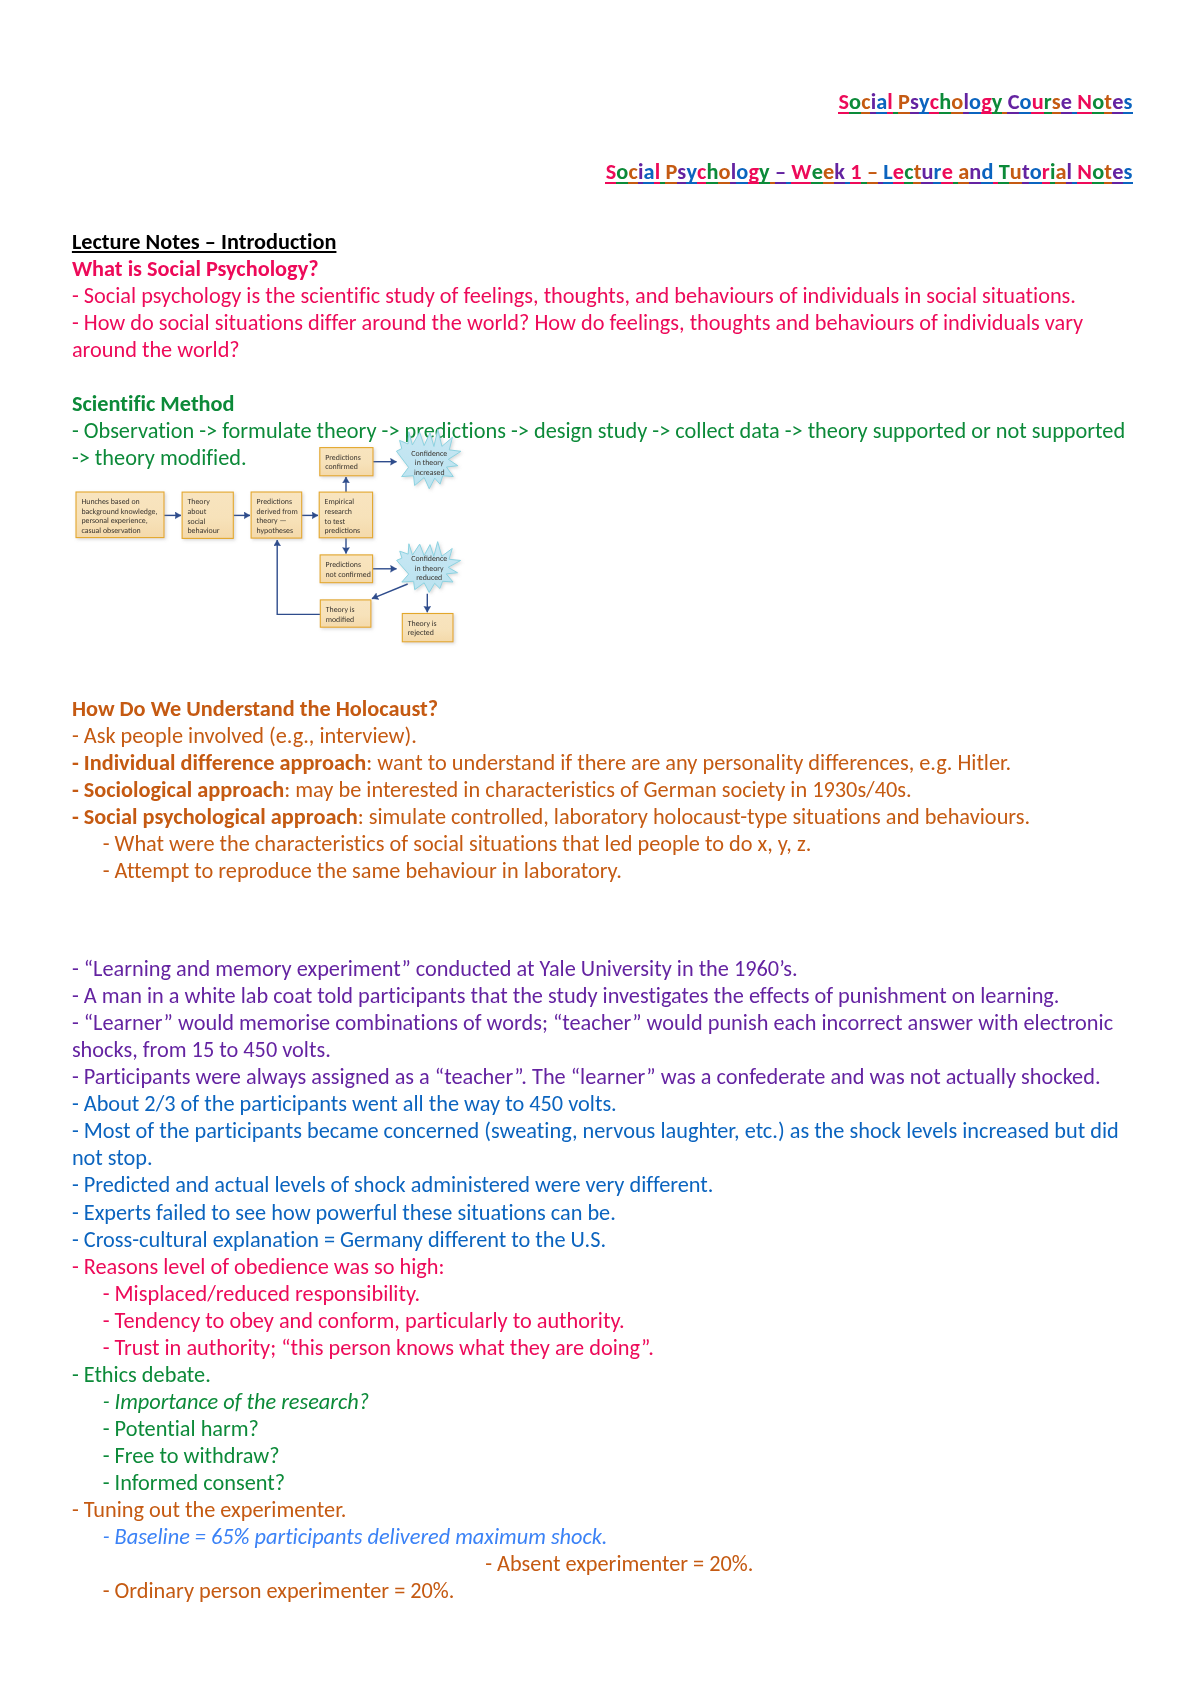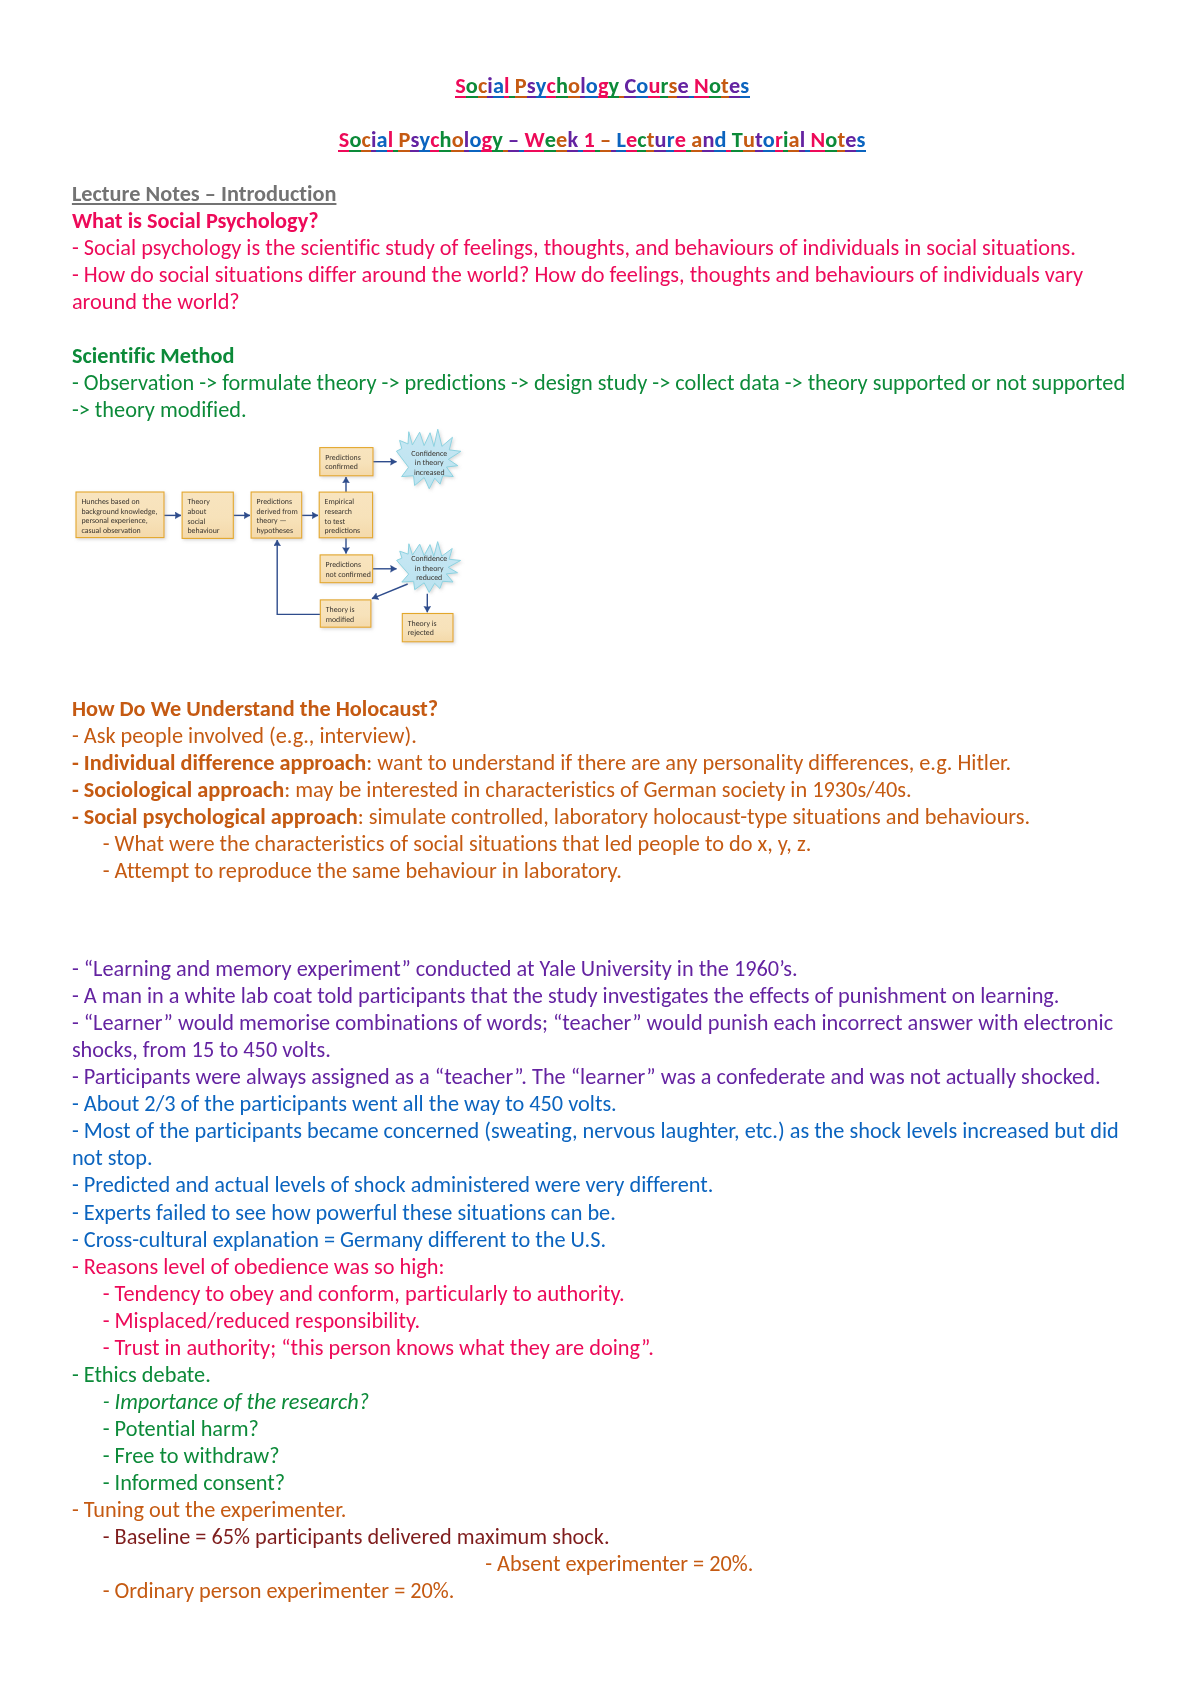--- a/index.html
+++ b/index.html
@@ -8,41 +8,41 @@
        font-family:Carlito,"Liberation Sans",sans-serif;
        -webkit-font-smoothing:antialiased;}
   .page{position:relative;width:1200px;height:1697px;background:#fff;}
   .block{position:absolute;left:71.9px;width:1064px;}
   .ln{font-size:22.3px;line-height:27.03px;font-variant-ligatures:none;font-feature-settings:"liga" 0,"clig" 0;}
   .blank{height:27.03px;line-height:27.03px;}
   .b{font-weight:bold;}
   .u{text-decoration:underline;text-underline-offset:2.2px;text-decoration-thickness:1.7px;}
   .ru{position:relative;}
   .ru::after{content:"";position:absolute;left:-0.3px;right:-0.3px;bottom:0.8px;height:1.9px;background:currentColor;}
-  .ctr{text-align:center;margin-right:3.4px;letter-spacing:0.115px;}
+  .ctr{text-align:right;margin-right:3.4px;letter-spacing:0.115px;margin-top:16px;}
   .i1{padding-left:30.8px;}
   .fig{position:absolute;left:74px;top:426px;width:400px;height:222px;}
   .fig svg{display:block;shape-rendering:geometricPrecision;}
   .fig text{-webkit-font-smoothing:antialiased;text-rendering:geometricPrecision;}
 </style>
 </head>
 <body>
 
 <div class="page">
 
   <div class="block" id="block-intro" style="top: 72px;">
     <div class="ln ctr b">
       <span class="title-letters"><span class="ru" style="color: rgb(237, 10, 89);">S</span><span class="ru" style="color: rgb(12, 138, 57);">o</span><span class="ru" style="color: rgb(197, 90, 18);">c</span><span class="ru" style="color: rgb(100, 35, 161);">i</span><span class="ru" style="color: rgb(11, 100, 191);">a</span><span class="ru" style="color: rgb(237, 10, 89);">l</span><span class="ru" style="color: rgb(12, 138, 57);">&nbsp;</span><span class="ru" style="color: rgb(197, 90, 18);">P</span><span class="ru" style="color: rgb(100, 35, 161);">s</span><span class="ru" style="color: rgb(11, 100, 191);">y</span><span class="ru" style="color: rgb(237, 10, 89);">c</span><span class="ru" style="color: rgb(12, 138, 57);">h</span><span class="ru" style="color: rgb(197, 90, 18);">o</span><span class="ru" style="color: rgb(100, 35, 161);">l</span><span class="ru" style="color: rgb(11, 100, 191);">o</span><span class="ru" style="color: rgb(237, 10, 89);">g</span><span class="ru" style="color: rgb(12, 138, 57);">y</span><span class="ru" style="color: rgb(197, 90, 18);">&nbsp;</span><span class="ru" style="color: rgb(100, 35, 161);">C</span><span class="ru" style="color: rgb(11, 100, 191);">o</span><span class="ru" style="color: rgb(237, 10, 89);">u</span><span class="ru" style="color: rgb(12, 138, 57);">r</span><span class="ru" style="color: rgb(197, 90, 18);">s</span><span class="ru" style="color: rgb(100, 35, 161);">e</span><span class="ru" style="color: rgb(11, 100, 191);">&nbsp;</span><span class="ru" style="color: rgb(237, 10, 89);">N</span><span class="ru" style="color: rgb(12, 138, 57);">o</span><span class="ru" style="color: rgb(197, 90, 18);">t</span><span class="ru" style="color: rgb(100, 35, 161);">e</span><span class="ru" style="color: rgb(11, 100, 191);">s</span></span>
     </div>
     <div class="ln blank">&nbsp;</div>
     <div class="ln ctr b">
       <span class="title-letters"><span class="ru" style="color: rgb(237, 10, 89);">S</span><span class="ru" style="color: rgb(12, 138, 57);">o</span><span class="ru" style="color: rgb(197, 90, 18);">c</span><span class="ru" style="color: rgb(100, 35, 161);">i</span><span class="ru" style="color: rgb(11, 100, 191);">a</span><span class="ru" style="color: rgb(237, 10, 89);">l</span><span class="ru" style="color: rgb(12, 138, 57);">&nbsp;</span><span class="ru" style="color: rgb(197, 90, 18);">P</span><span class="ru" style="color: rgb(100, 35, 161);">s</span><span class="ru" style="color: rgb(11, 100, 191);">y</span><span class="ru" style="color: rgb(237, 10, 89);">c</span><span class="ru" style="color: rgb(12, 138, 57);">h</span><span class="ru" style="color: rgb(197, 90, 18);">o</span><span class="ru" style="color: rgb(100, 35, 161);">l</span><span class="ru" style="color: rgb(11, 100, 191);">o</span><span class="ru" style="color: rgb(237, 10, 89);">g</span><span class="ru" style="color: rgb(12, 138, 57);">y</span><span class="ru" style="color: rgb(197, 90, 18);">&nbsp;</span><span class="ru" style="color: rgb(100, 35, 161);">–</span><span class="ru" style="color: rgb(11, 100, 191);">&nbsp;</span><span class="ru" style="color: rgb(237, 10, 89);">W</span><span class="ru" style="color: rgb(12, 138, 57);">e</span><span class="ru" style="color: rgb(197, 90, 18);">e</span><span class="ru" style="color: rgb(100, 35, 161);">k</span><span class="ru" style="color: rgb(11, 100, 191);">&nbsp;</span><span class="ru" style="color: rgb(237, 10, 89);">1</span><span class="ru" style="color: rgb(12, 138, 57);">&nbsp;</span><span class="ru" style="color: rgb(197, 90, 18);">–</span><span class="ru" style="color: rgb(100, 35, 161);">&nbsp;</span><span class="ru" style="color: rgb(11, 100, 191);">L</span><span class="ru" style="color: rgb(237, 10, 89);">e</span><span class="ru" style="color: rgb(12, 138, 57);">c</span><span class="ru" style="color: rgb(197, 90, 18);">t</span><span class="ru" style="color: rgb(100, 35, 161);">u</span><span class="ru" style="color: rgb(11, 100, 191);">r</span><span class="ru" style="color: rgb(237, 10, 89);">e</span><span class="ru" style="color: rgb(12, 138, 57);">&nbsp;</span><span class="ru" style="color: rgb(197, 90, 18);">a</span><span class="ru" style="color: rgb(100, 35, 161);">n</span><span class="ru" style="color: rgb(11, 100, 191);">d</span><span class="ru" style="color: rgb(237, 10, 89);">&nbsp;</span><span class="ru" style="color: rgb(12, 138, 57);">T</span><span class="ru" style="color: rgb(197, 90, 18);">u</span><span class="ru" style="color: rgb(100, 35, 161);">t</span><span class="ru" style="color: rgb(11, 100, 191);">o</span><span class="ru" style="color: rgb(237, 10, 89);">r</span><span class="ru" style="color: rgb(12, 138, 57);">i</span><span class="ru" style="color: rgb(197, 90, 18);">a</span><span class="ru" style="color: rgb(100, 35, 161);">l</span><span class="ru" style="color: rgb(11, 100, 191);">&nbsp;</span><span class="ru" style="color: rgb(237, 10, 89);">N</span><span class="ru" style="color: rgb(12, 138, 57);">o</span><span class="ru" style="color: rgb(197, 90, 18);">t</span><span class="ru" style="color: rgb(100, 35, 161);">e</span><span class="ru" style="color: rgb(11, 100, 191);">s</span></span>
     </div>
     <div class="ln blank">&nbsp;</div>
-    <div class="ln b" style="color: #737373;">
+    <div class="ln b" style="color: #000000; margin-top: 16px;">
       <span class="u">Lecture Notes – Introduction</span>
     </div>
     <div class="ln b" style="color: rgb(237, 10, 89);">What is Social Psychology?</div>
     <div class="ln" style="color: rgb(237, 10, 89);">- Social psychology is the scientific study of feelings, thoughts, and behaviours of individuals in social situations.</div>
     <div class="ln" style="color: rgb(237, 10, 89);">- How do social situations differ around the world? How do feelings, thoughts and behaviours of individuals vary around the world?</div>
     <div class="ln blank">&nbsp;</div>
     <div class="ln b" style="color: rgb(12, 138, 57);">Scientific Method</div>
     <div class="ln" style="color: rgb(12, 138, 57);">- Observation -&gt; formulate theory -&gt; predictions -&gt; design study -&gt; collect data -&gt; theory supported or not supported -&gt; theory modified.</div>
   </div>
 
@@ -116,27 +116,27 @@
       <div class="ln" style="color: rgb(100, 35, 161); margin-top: 44px;">- “Learning and memory experiment” conducted at Yale University in the 1960’s.</div>
       <div class="ln" style="color: rgb(100, 35, 161);">- A man in a white lab coat told participants that the study investigates the effects of punishment on learning.</div>
       <div class="ln" style="color: rgb(100, 35, 161);">- “Learner” would memorise combinations of words; “teacher” would punish each incorrect answer with electronic shocks, from 15 to 450 volts.</div>
       <div class="ln" style="color: rgb(100, 35, 161);">- Participants were always assigned as a “teacher”. The “learner” was a confederate and was not actually shocked.</div>
       <div class="ln" style="color: rgb(11, 100, 191);">- About 2/3 of the participants went all the way to 450 volts.</div>
       <div class="ln" style="color: rgb(11, 100, 191);">- Most of the participants became concerned (sweating, nervous laughter, etc.) as the shock levels increased but did not stop.</div>
       <div class="ln" style="color: rgb(11, 100, 191);">- Predicted and actual levels of shock administered were very different.</div>
       <div class="ln" style="color: rgb(11, 100, 191);">- Experts failed to see how powerful these situations can be.</div>
       <div class="ln" style="color: rgb(11, 100, 191);">- Cross-cultural explanation = Germany different to the U.S.</div>
       <div class="ln" style="color: rgb(237, 10, 89);">- Reasons level of obedience was so high:</div>
+      <div class="ln i1" style="color: rgb(237, 10, 89);">- Misplaced/reduced responsibility.</div>
       <div class="ln i1" style="color: rgb(237, 10, 89);">- Tendency to obey and conform, particularly to authority.</div>
-      <div class="ln i1" style="color: rgb(237, 10, 89);">- Misplaced/reduced responsibility.</div>
       <div class="ln i1" style="color: rgb(237, 10, 89);">- Trust in authority; “this person knows what they are doing”.</div>
       <div class="ln" style="color: rgb(12, 138, 57);">- Ethics debate.</div>
       <div class="ln i1" style="color: rgb(12, 138, 57); font-style: italic;">- Importance of the research?</div>
       <div class="ln i1" style="color: rgb(12, 138, 57);">- Potential harm?</div>
       <div class="ln i1" style="color: rgb(12, 138, 57);">- Free to withdraw?</div>
       <div class="ln i1" style="color: rgb(12, 138, 57);">- Informed consent?</div>
       <div class="ln" style="color: rgb(197, 90, 18);">- Tuning out the experimenter.</div>
-      <div class="ln i1" style="color: #7f1d1d;">- Baseline = 65% participants delivered maximum shock.</div>
+      <div class="ln i1" style="color: #3b82f6; font-style: italic;">- Baseline = 65% participants delivered maximum shock.</div>
       <div class="ln i1" style="color: rgb(197, 90, 18); text-align: center;">- Absent experimenter = 20%.</div>
       <div class="ln i1" style="color: rgb(197, 90, 18);">- Ordinary person experimenter = 20%.</div>
     </div>
 
 </div>
 
 </body></html>

